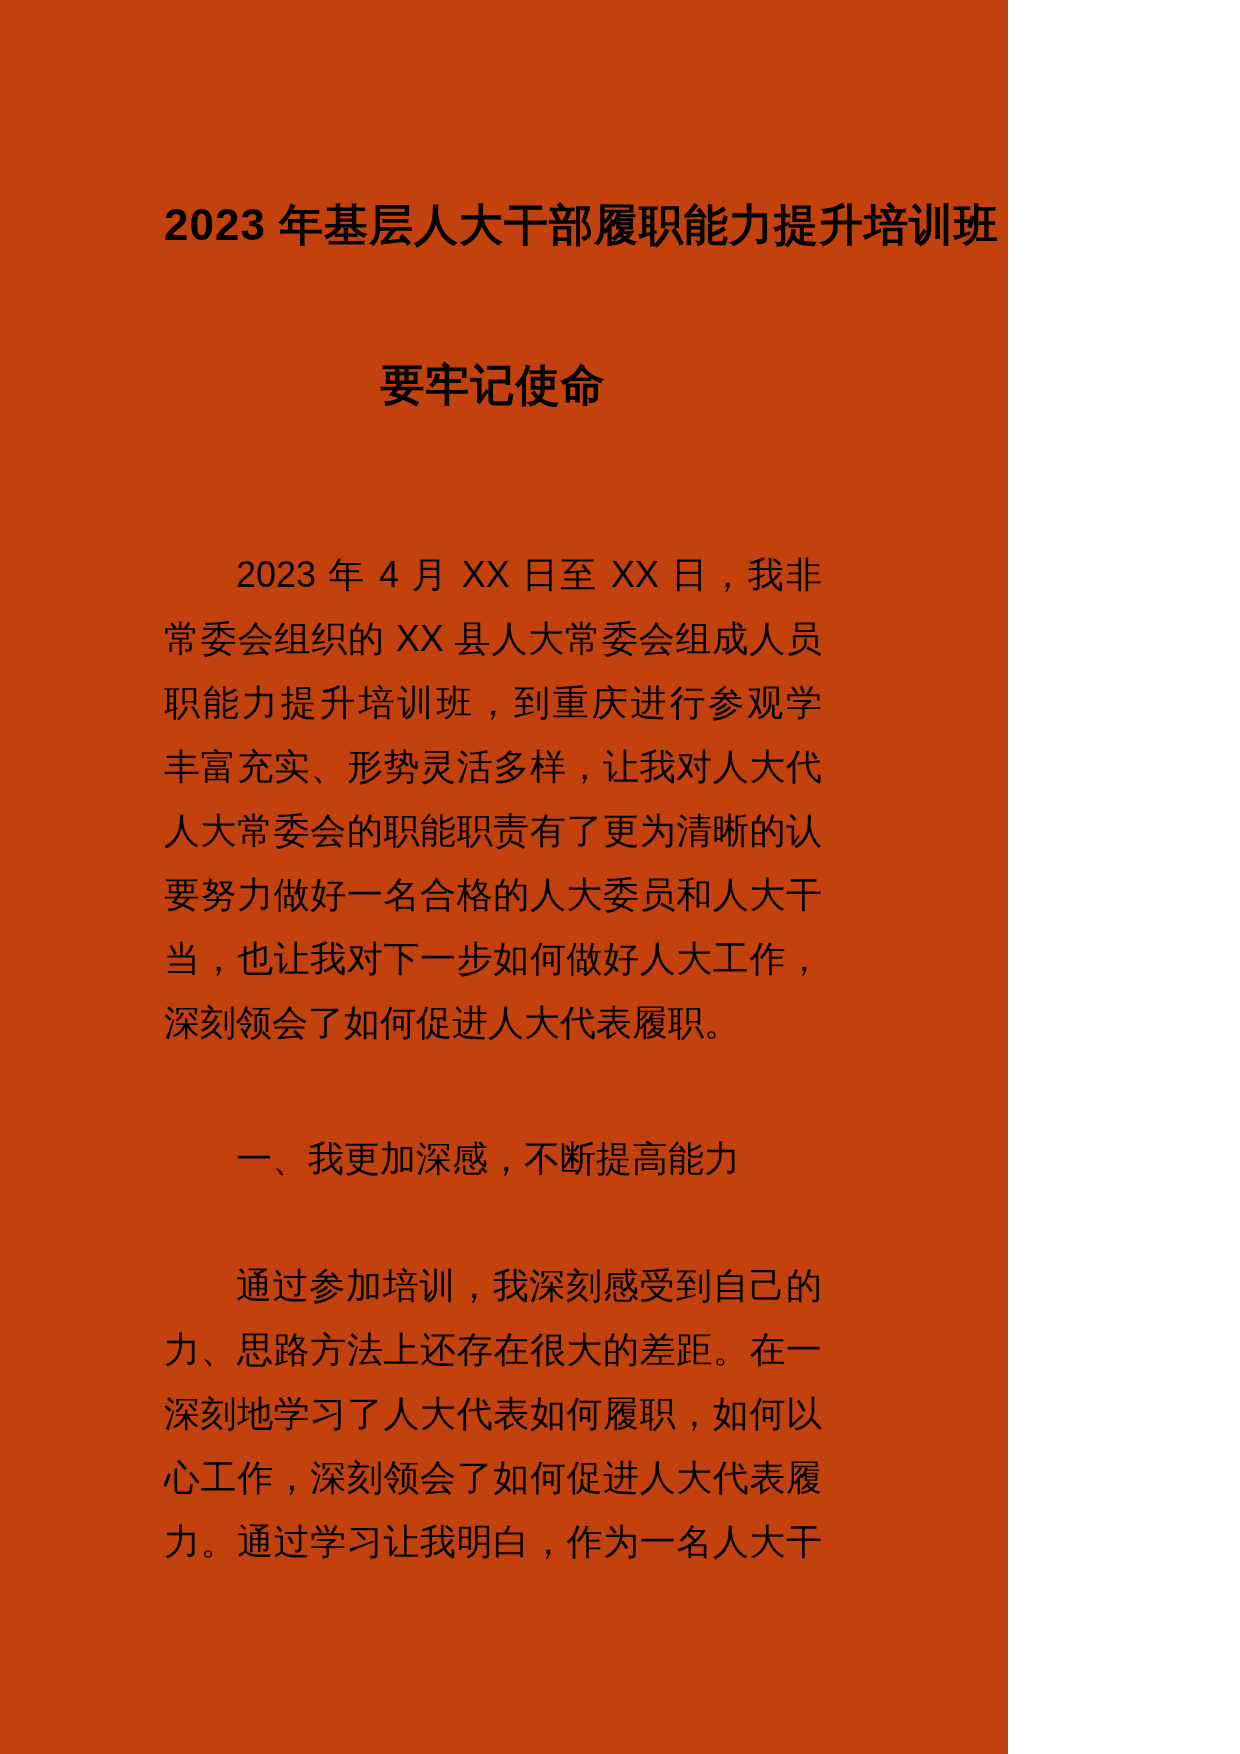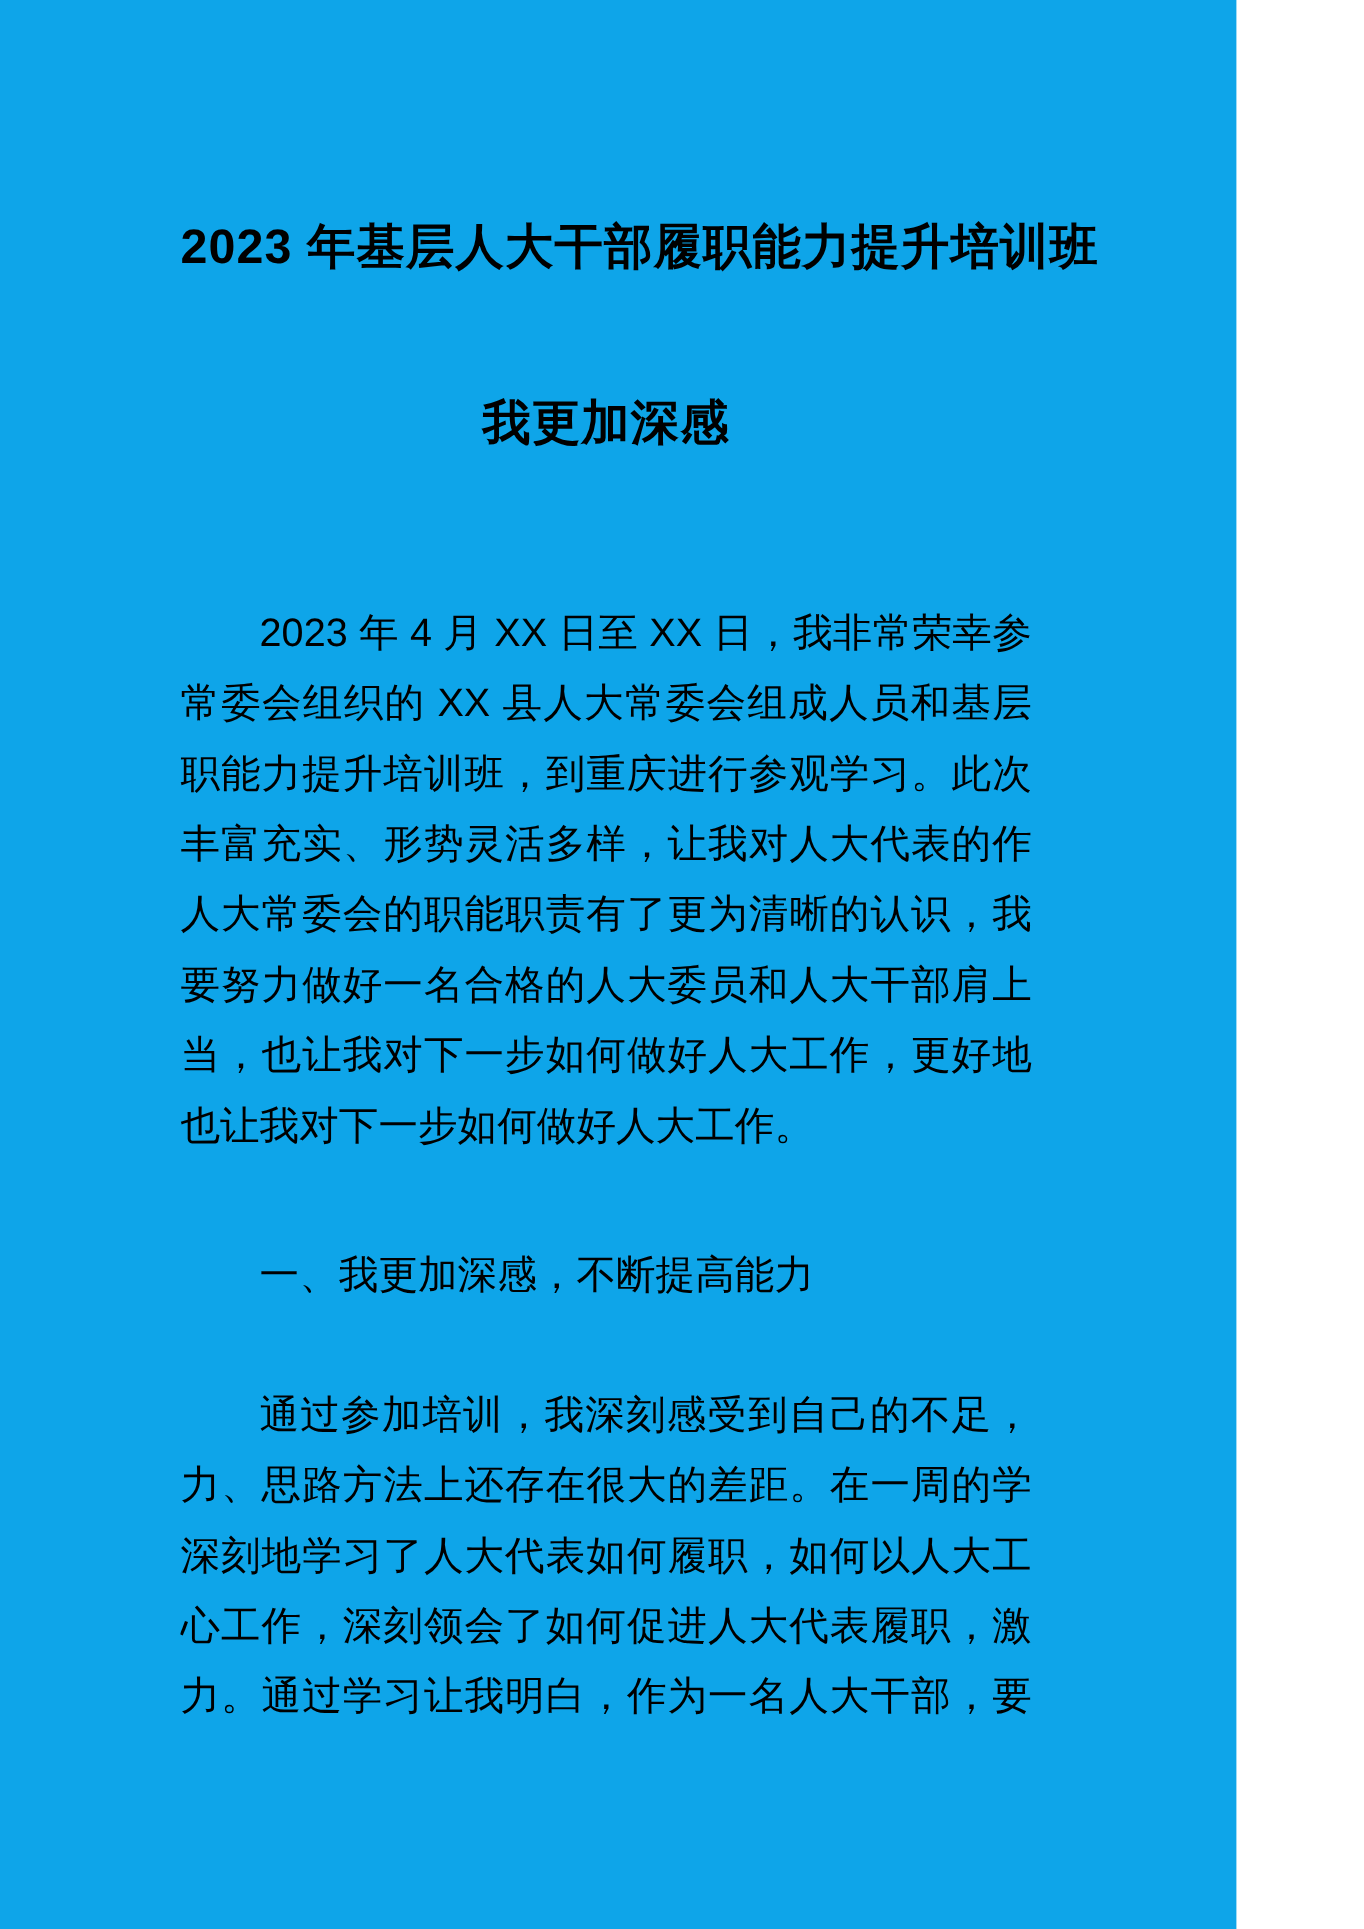--- a/index.html
+++ b/index.html
@@ -2,24 +2,24 @@
 <html><head>
 <meta charset="utf-8">
 <style>
   html, body {
     margin: 0;
     padding: 0;
     background: #ffffff;
   }
   .page {
     position: relative;
-    width: 1124px;
+    width: 1008px;
     height: 1754px;
     box-sizing: border-box;
-    background: #0ea5e9;
+    background: #c2410c;
     color: #000000;
     padding: 190px 186px 0 164px;
     overflow: hidden;
     font-family: "Liberation Sans", "DejaVu Sans", sans-serif;
   }
   .doc-title {
     margin: 0;
     font-size: 44px;
     line-height: 70px;
     font-weight: 800;
@@ -50,31 +50,31 @@
     text-align-last: left;
   }
 </style>
 </head>
 <body>
 
 <div class="page">
 
   <div class="doc-title t1">2023 年基层人大干部履职能力提升培训班</div>
 
-  <div class="doc-title t2">我更加深感</div>
+  <div class="doc-title t2">要牢记使命</div>
 
   <div class="para para-1">
     <div class="bline indent">2023 年 4 月 XX 日至 XX 日，我非常荣幸参加了县人大</div>
     <div class="bline">常委会组织的 XX 县人大常委会组成人员和基层人大干部履</div>
     <div class="bline">职能力提升培训班，到重庆进行参观学习。此次培训内容</div>
     <div class="bline">丰富充实、形势灵活多样，让我对人大代表的作用发挥、</div>
     <div class="bline">人大常委会的职能职责有了更为清晰的认识，我更加深感</div>
     <div class="bline">要努力做好一名合格的人大委员和人大干部肩上的责任担</div>
     <div class="bline">当，也让我对下一步如何做好人大工作，更好地为我县经</div>
-    <div class="bline lastline">也让我对下一步如何做好人大工作。</div>
+    <div class="bline lastline">深刻领会了如何促进人大代表履职。</div>
   </div>
 
   <div class="bline indent heading">一、我更加深感，不断提高能力</div>
 
   <div class="para para-2">
     <div class="bline indent">通过参加培训，我深刻感受到自己的不足，在工作能</div>
     <div class="bline">力、思路方法上还存在很大的差距。在一周的学习中，我</div>
     <div class="bline">深刻地学习了人大代表如何履职，如何以人大工作服务中</div>
     <div class="bline">心工作，深刻领会了如何促进人大代表履职，激发履职动</div>
     <div class="bline">力。通过学习让我明白，作为一名人大干部，要牢记使命</div>

